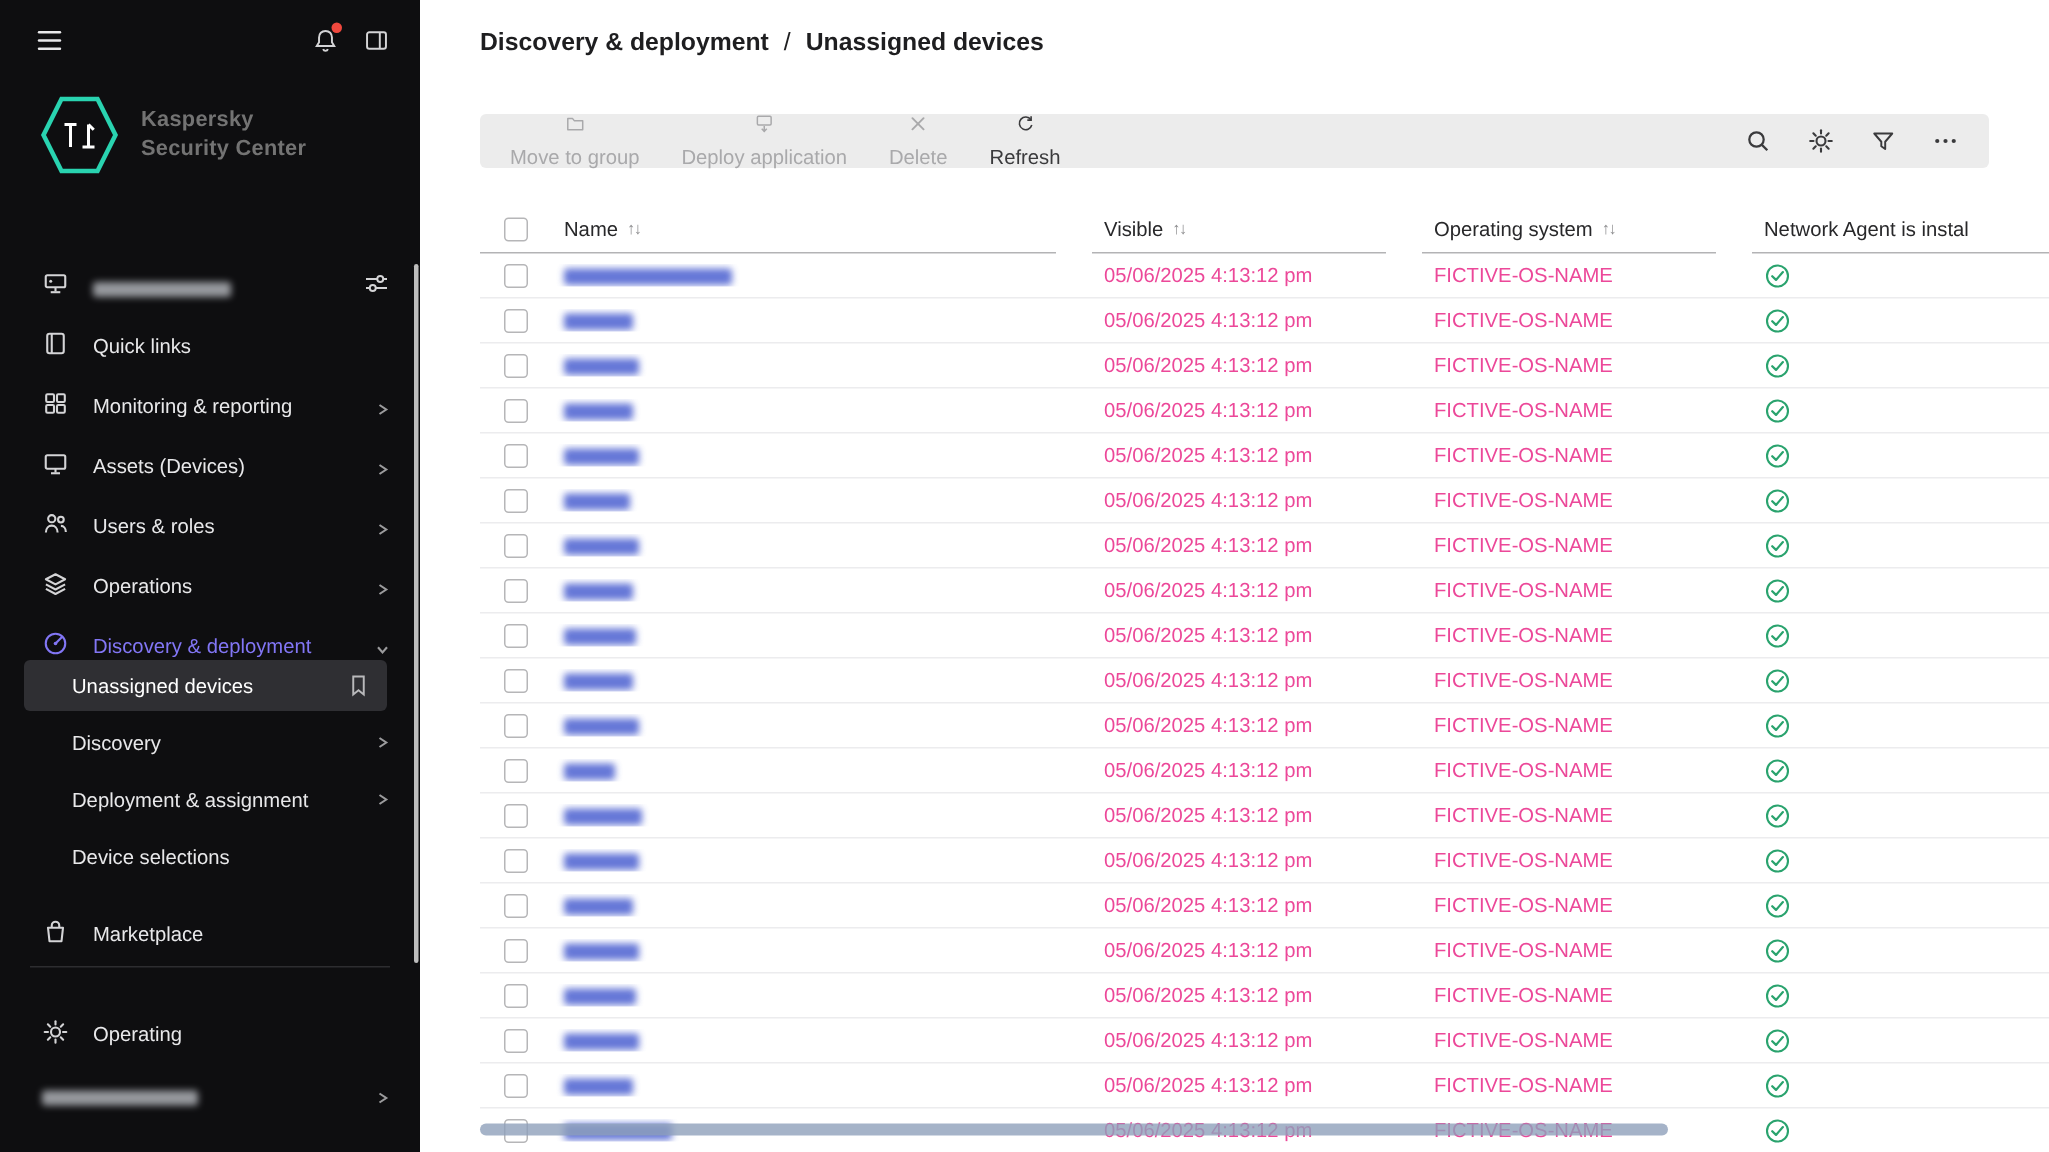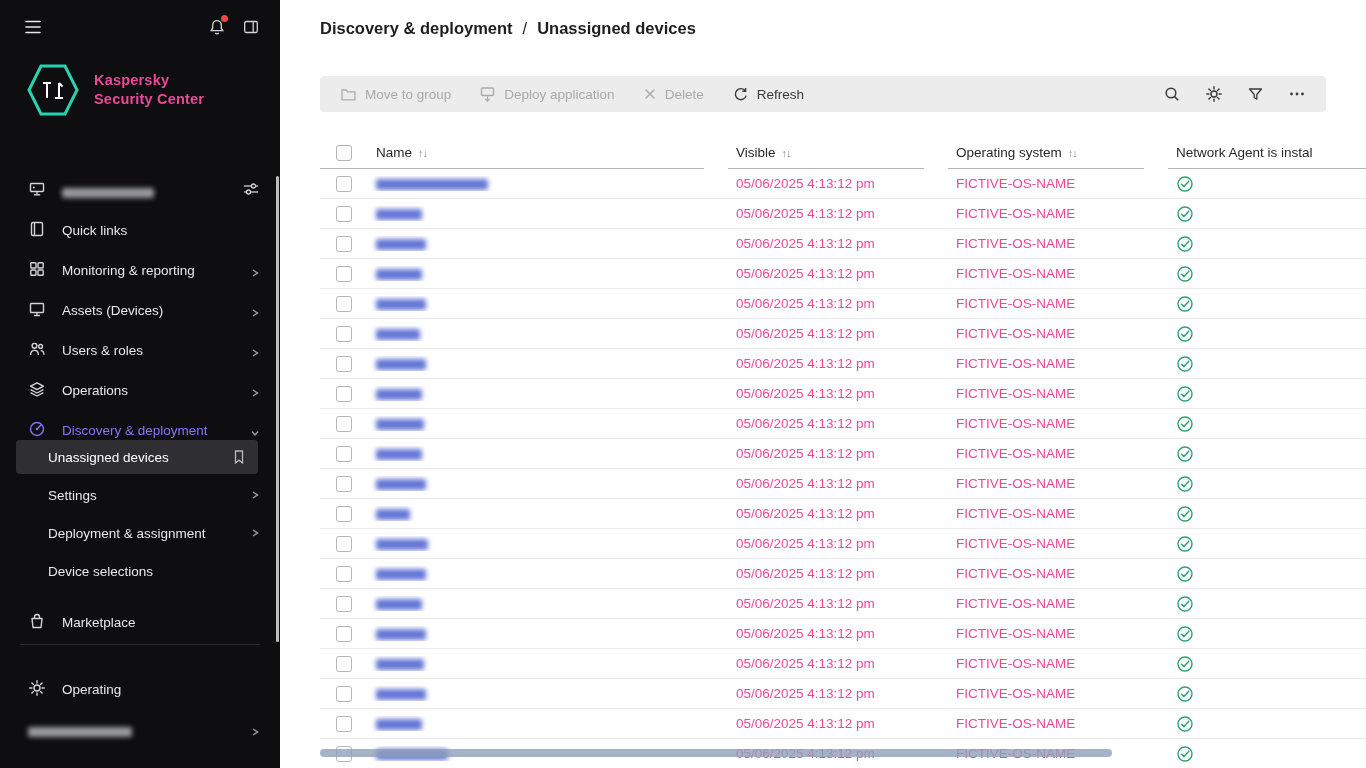--- a/index.html
+++ b/index.html
@@ -11,39 +11,39 @@
     -webkit-font-smoothing:antialiased;
   }
   
   .sidebar { width:280px; flex:0 0 280px; height:768px; background:#0e0e10; color:#e8e8ea; position:relative; overflow:hidden; }
   .sb-top { display:flex; justify-content:space-between; align-items:center; padding:18px 20px 0 24px; }
   .icon-btn { background:none; border:none; padding:0; cursor:pointer; display:inline-flex; align-items:center; justify-content:center; }
   .sb-top-right { display:flex; gap:16px; align-items:center; }
   .bell-wrap { position:relative; }
   .red-dot { position:absolute; top:-3px; right:-2px; width:7px; height:7px; border-radius:50%; background:#f0483e; }
   .logo-row { display:flex; align-items:center; gap:14px; margin:26px 0 0 26px; }
-  .logo-text { font-size:14.5px; font-weight:700; line-height:1.3; letter-spacing:.2px; color:#ec4899; }
+  .logo-text { font-size:14.5px; font-weight:700; line-height:1.3; letter-spacing:.2px; color:#737373; }
   .nav { margin-top:40px; font-size:13.5px; }
   .nav-item { height:40px; display:flex; align-items:flex-end; gap:16px; padding:0 20px 0 28px; cursor:pointer; white-space:nowrap; }
   .nav-item .label { flex:1; overflow:hidden; }
   .nav-item.active { color:#8276f5; }
   .chev { flex-shrink:0; }
   .submenu-item { height:38px; display:flex; align-items:center; padding:0 20px 0 48px; cursor:pointer; font-size:13.5px; }
   .submenu-item .label { flex:1; }
   .submenu-item.selected { height:34px; margin:2px 22px 2px 16px; padding:0 12px 0 32px; background:#2f2f33; border-radius:4px; color:#ffffff; }
   .sb-divider { border:none; border-top:1px solid #2d2d30; margin:14px 20px 12px 20px; }
   .redact { display:inline-block; border-radius:2px; filter:blur(2.5px); }
   .sb-redact { background:#b9bcc2; height:10px; opacity:.8; }
   .sb-scrollbar { position:absolute; top:176px; right:1px; width:3px; height:466px; background:#dcdcdc; border-radius:2px; opacity:.85; }
   
   .main { flex:1; display:flex; flex-direction:column; position:relative; height:768px; overflow:hidden; background:#fff; }
   .crumbs { height:56px; flex:0 0 56px; display:flex; align-items:center; gap:10px; padding-left:40px; font-size:16.5px; font-weight:600; color:#1e1e20; }
   .crumb-sep { font-weight:400; }
   .toolbar { margin:20px 40px 0 40px; height:36px; flex:0 0 36px; background:#ececec; border-radius:4px; display:flex; align-items:center; padding:0 10px 0 6px; }
-  .tb-btn { display:flex; align-items:center; gap:8px; border:none; background:none; font:inherit; font-size:13.5px; padding:0 14px; height:36px; cursor:pointer; color:#3a3a3c; }
+  .tb-btn { display:flex; align-items:center; gap:8px; border:none; background:none; font:inherit; font-size:13.5px; padding:0 14px; height:36px; cursor:pointer; color:#3a3a3c;flex-direction:column; }
   .tb-btn.disabled { color:#a9a9ab; cursor:default; }
   .tb-spacer { flex:1; }
   .tb-icons { display:flex; align-items:center; gap:24px; padding-right:10px; }
   
   .table-wrap { margin:25px 0 0 40px; width:1046px; flex:1; overflow:hidden; }
   .thead, .tr { display:grid; grid-template-columns:48px 360px 220px 220px 260px; }
   .thead { height:32px; font-size:13.5px; color:#28282a; }
   .th { display:flex; align-items:center; gap:6px; border-bottom:1px solid #b3b3b5; margin-right:24px; padding-left:8px; font-weight:400; white-space:nowrap; overflow:hidden; cursor:pointer; }
   .th-check { margin-right:0; padding-left:0; justify-content:center; cursor:default; }
   .th-last { margin-right:0; }
@@ -193,21 +193,21 @@
     </div>
 
     <div class="submenu-item selected">
       <span class="label">Unassigned devices</span>
       <svg width="14" height="16" viewBox="0 0 14 16">
         <path d="M3.5 2 h7 v12 l-3.5 -2.8 -3.5 2.8 z" fill="none" stroke="#b9b9bb" stroke-width="1.3"></path>
       </svg>
     </div>
 
     <div class="submenu-item">
-      <span class="label">Settings</span>
+      <span class="label">Discovery</span>
       <svg class="chev" width="10" height="10" viewBox="0 0 10 10">
           <polyline points="3,2 7.5,5 3,8" fill="none" stroke="#9b9b9d" stroke-width="1.4"></polyline>
         </svg>
     </div>
 
     <div class="submenu-item">
       <span class="label">Deployment &amp; assignment</span>
       <svg class="chev" width="10" height="10" viewBox="0 0 10 10">
           <polyline points="3,2 7.5,5 3,8" fill="none" stroke="#9b9b9d" stroke-width="1.4"></polyline>
         </svg>

